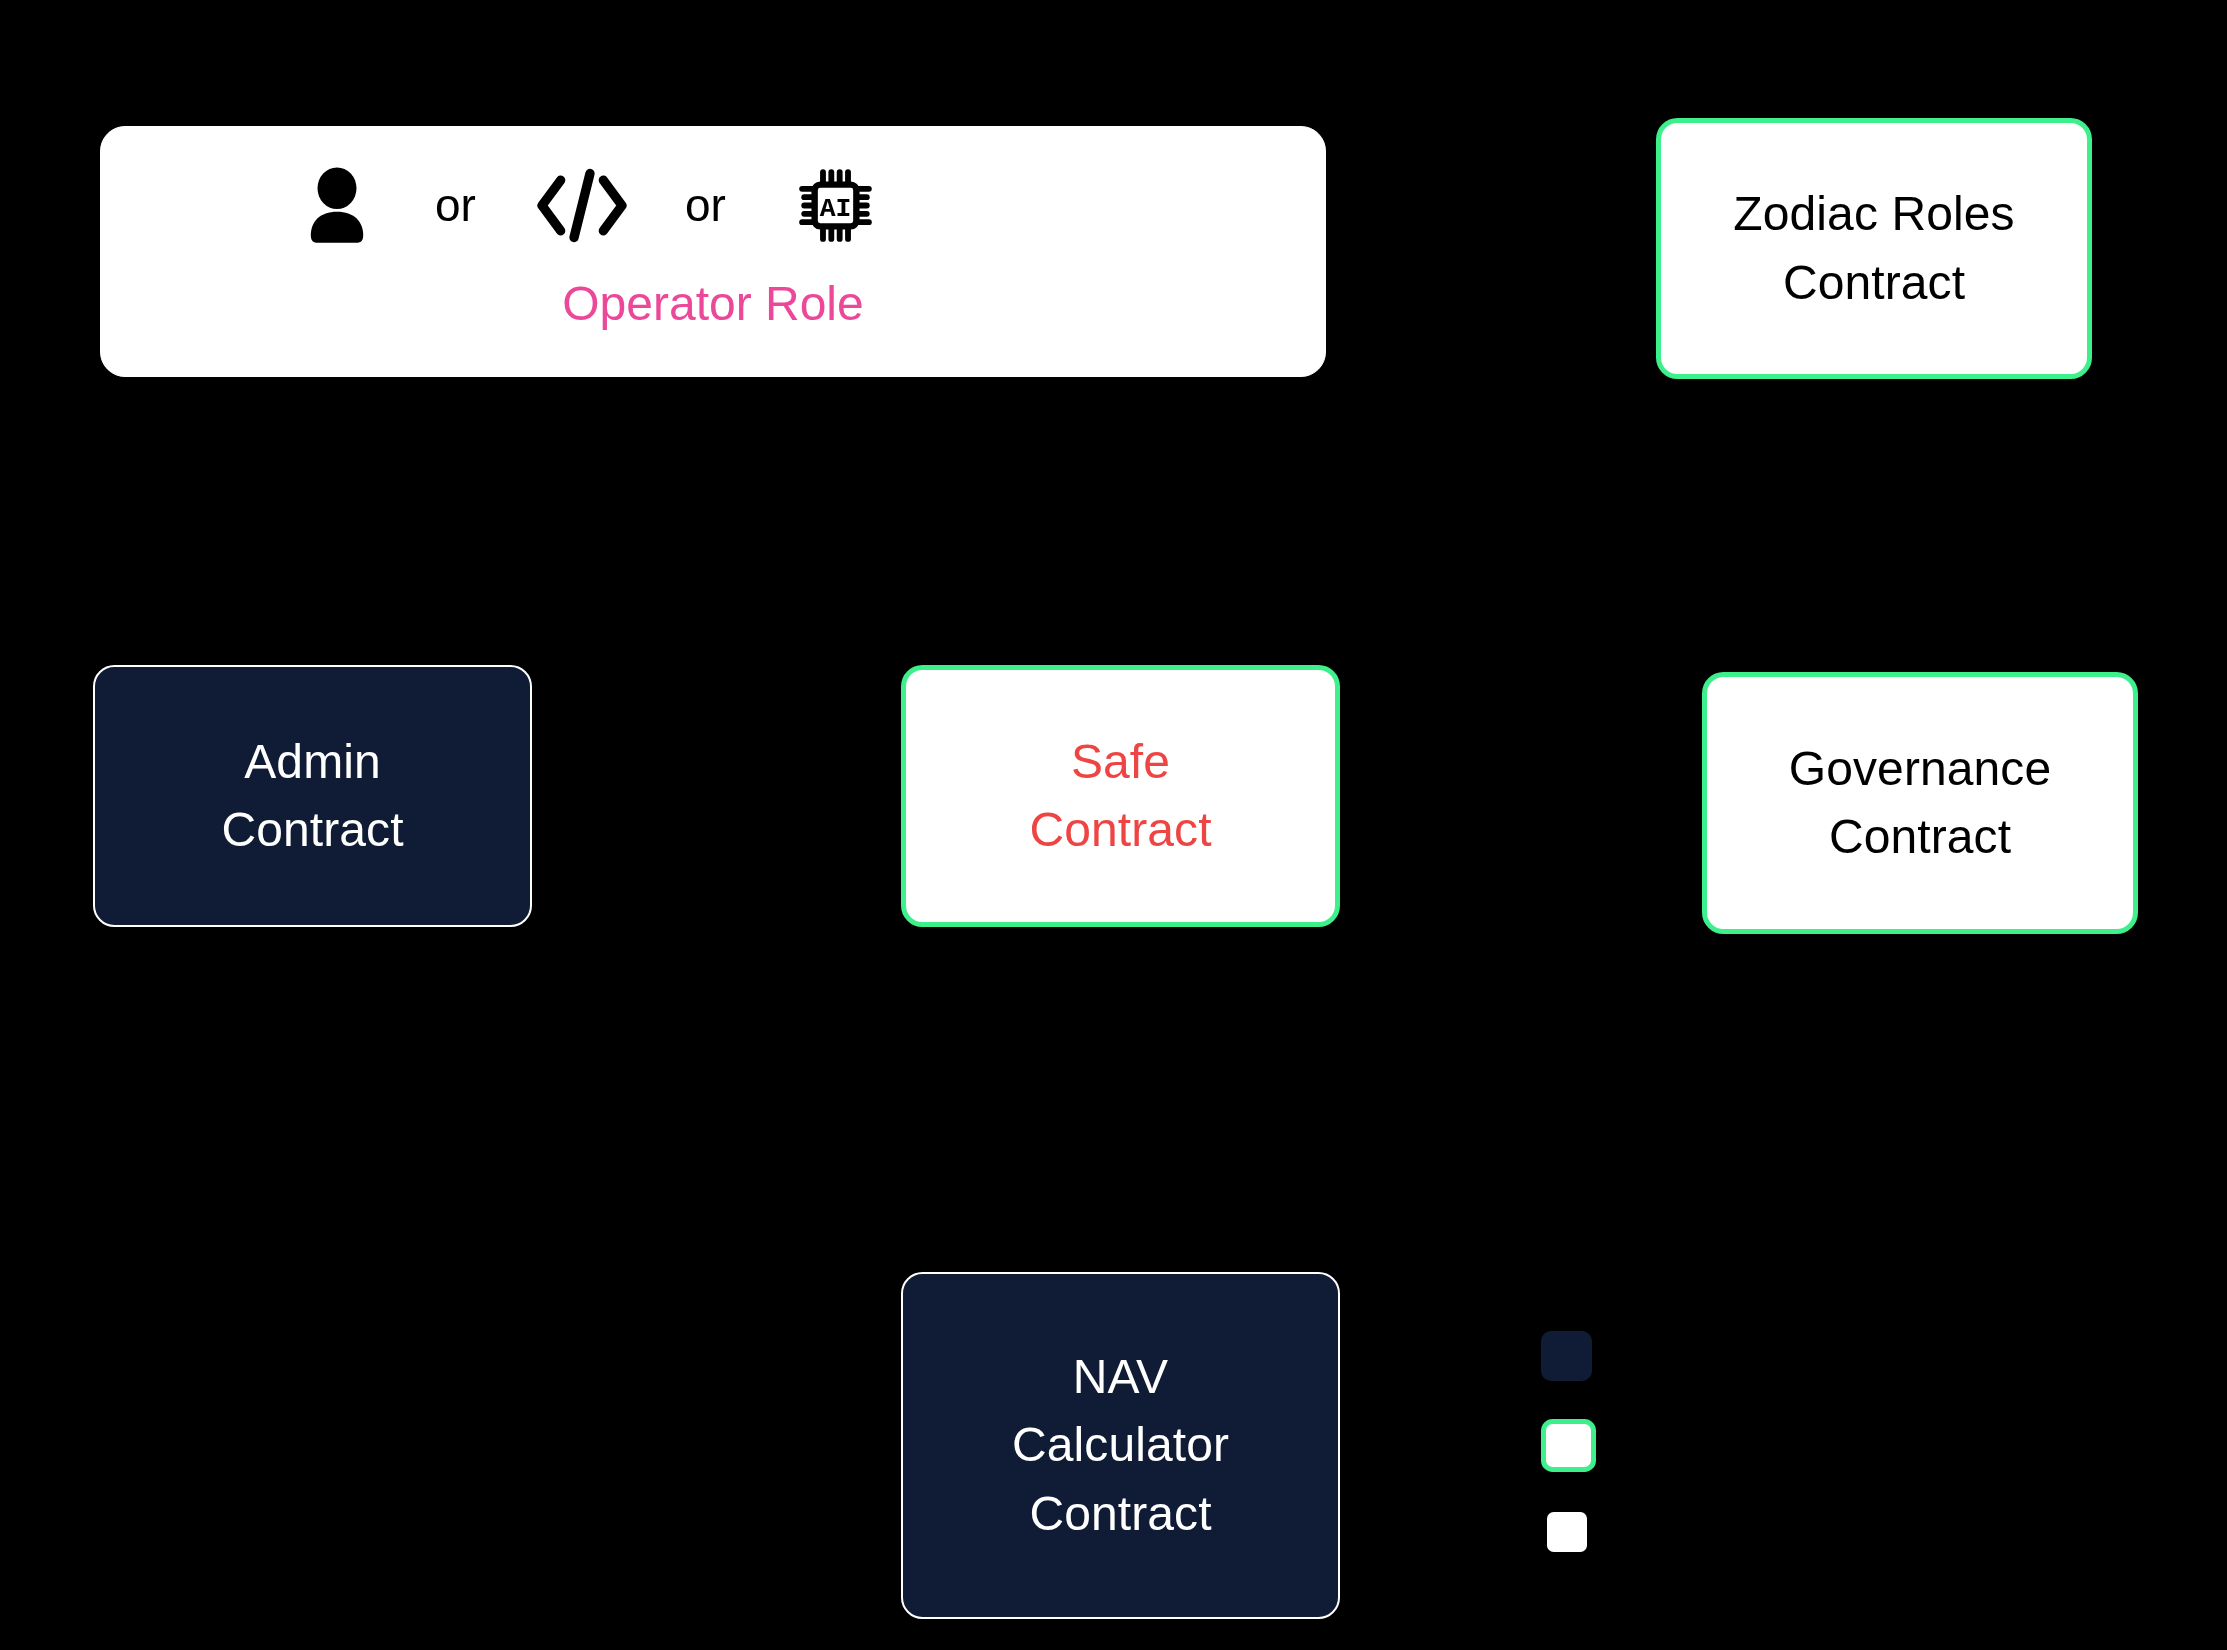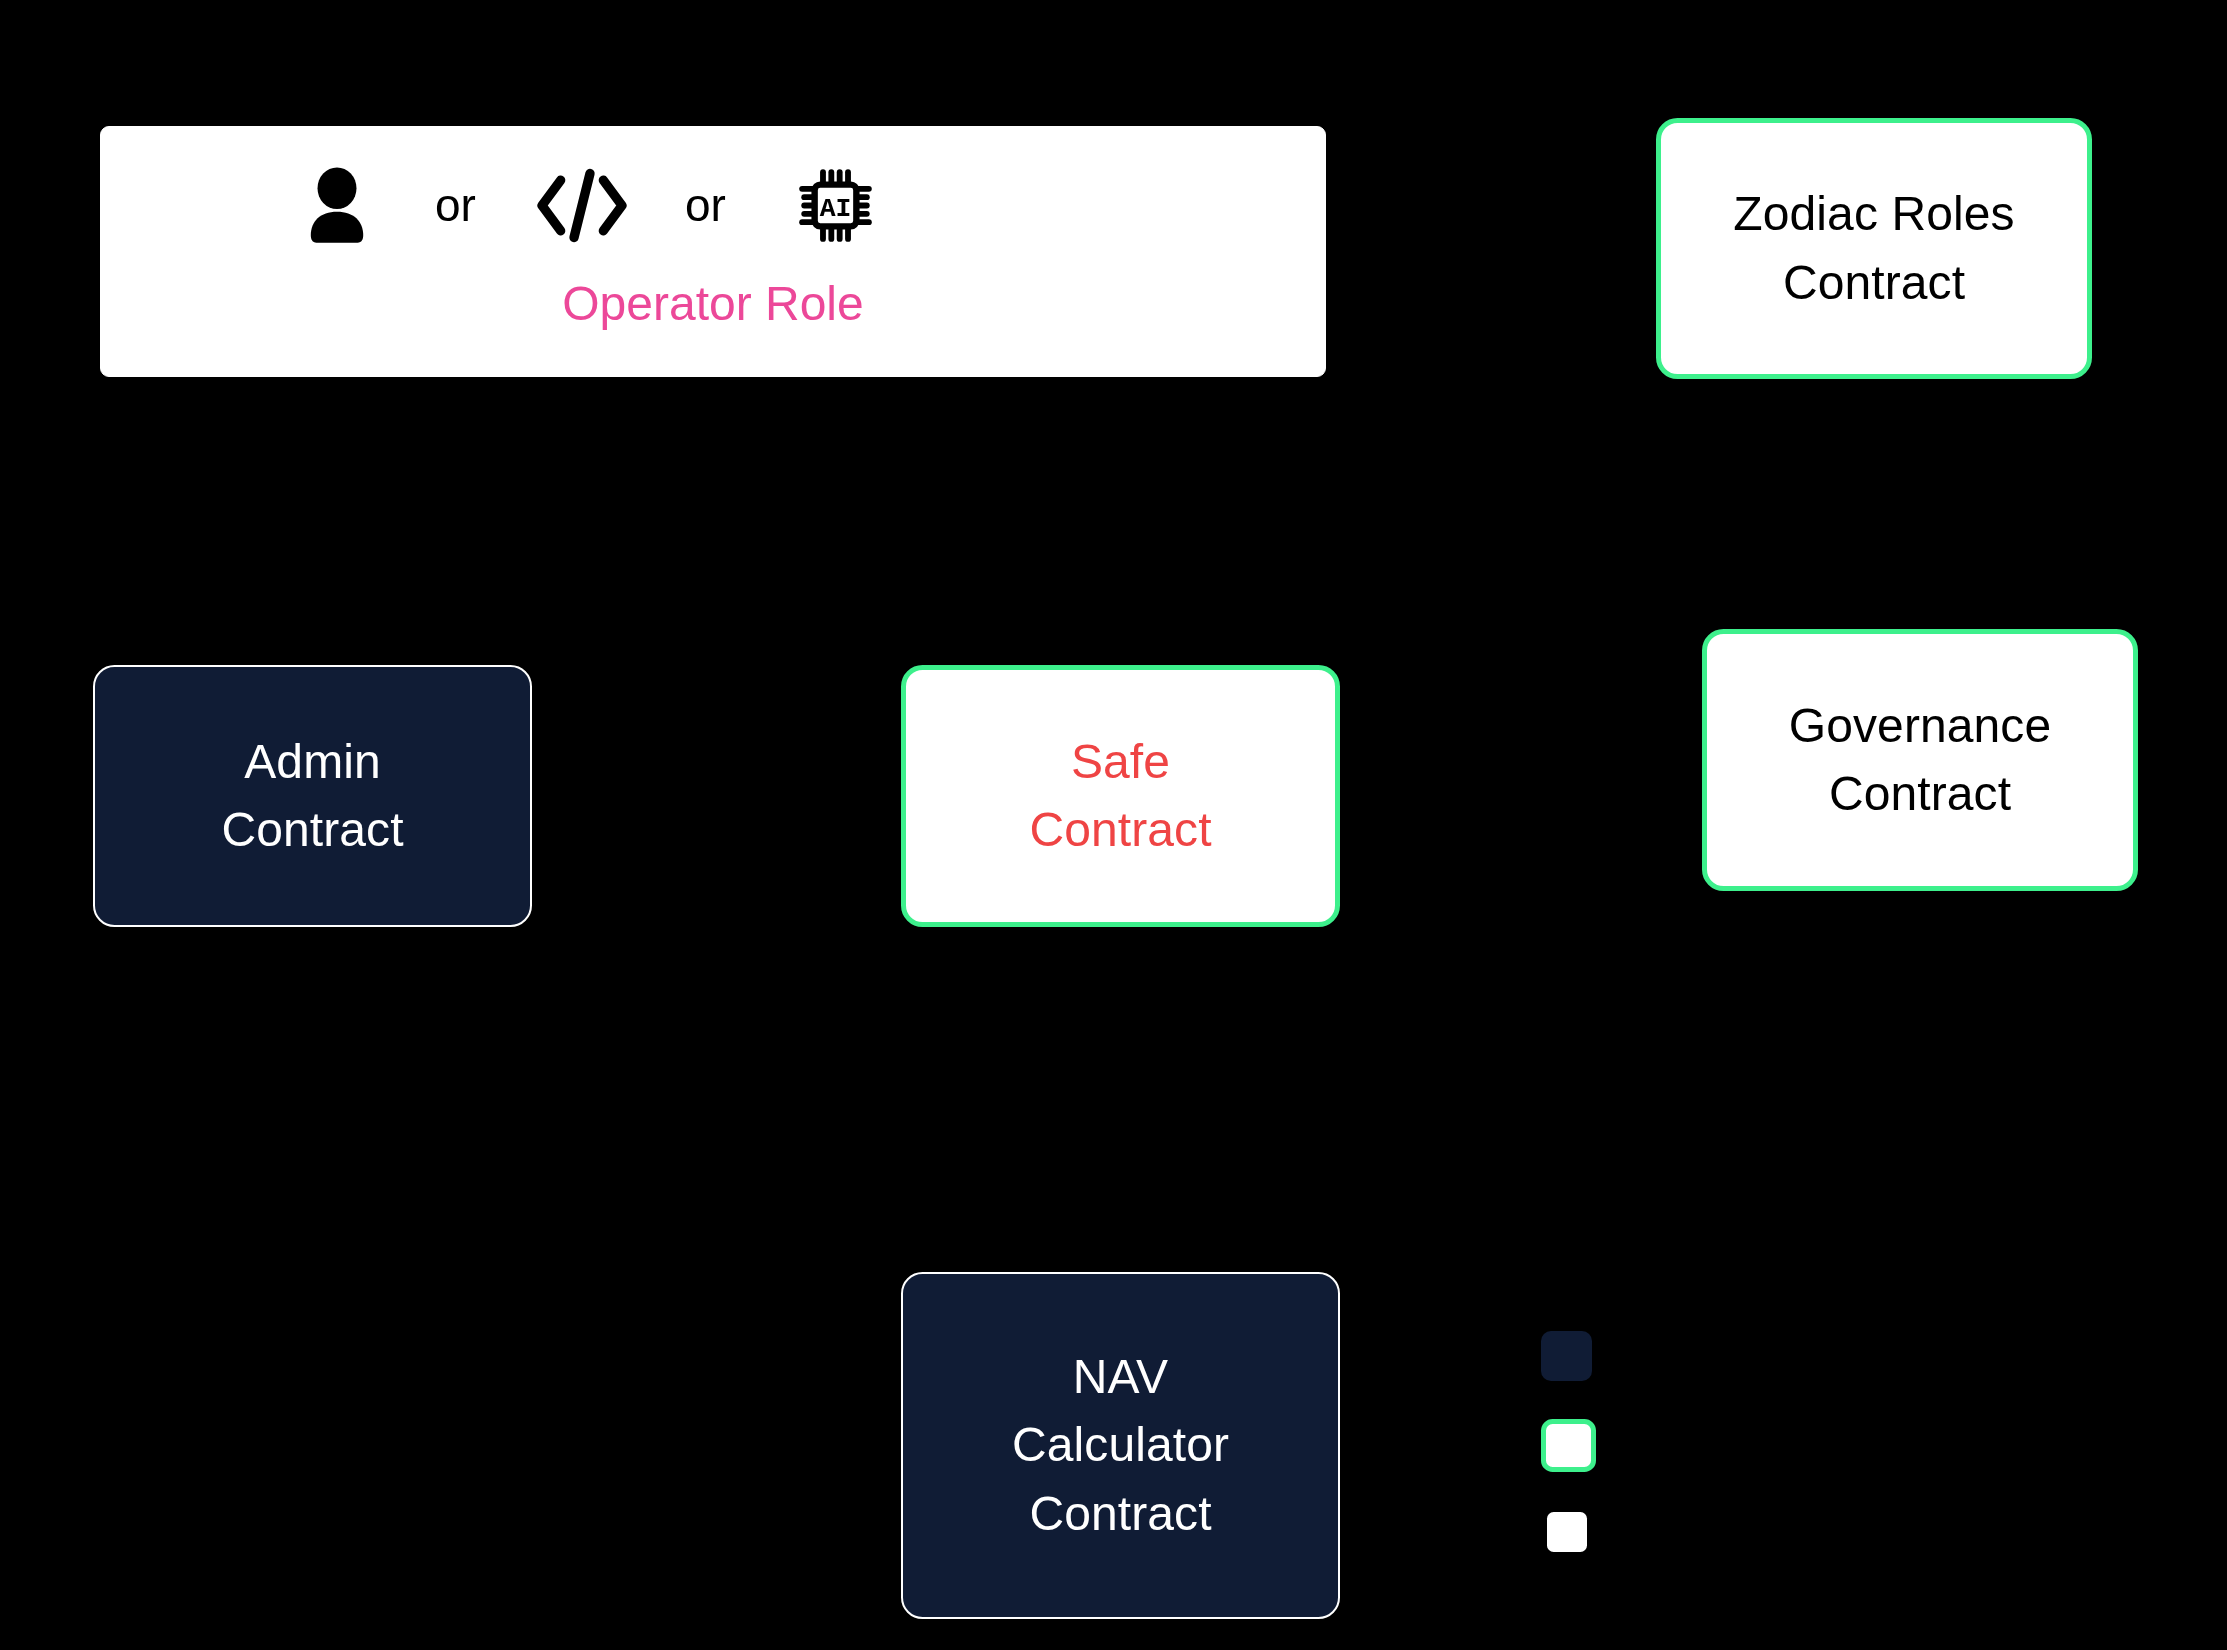--- a/index.html
+++ b/index.html
@@ -66,21 +66,20 @@
   .node-label.muted { color: #ef4444; }
 
   
   #operator-role-card {
     left: 100px;
     top: 126px;
     width: 1226px;
     height: 251px;
     justify-content: flex-start;
     padding-top: 25px;
-    border-radius: 9px;
   }
   .operator-row {
     display: flex;
     align-items: center;
     justify-content: flex-start;
     width: 100%;
     padding-left: 180px;
     box-sizing: border-box;
     height: 106px;
   }
@@ -109,21 +108,21 @@
   #node-zodiac-roles-modifier {
     left: 1656px; top: 118px; width: 436px; height: 261px;
   }
   #node-admin-contract {
     left: 93px; top: 665px; width: 439px; height: 262px;
   }
   #node-safe-contract {
     left: 901px; top: 665px; width: 439px; height: 262px;
   }
   #node-governance-contract {
-    left: 1702px; top: 629px; width: 436px; height: 262px;
+    left: 1702px; top: 672px; width: 436px; height: 262px;
   }
   #node-nav-calculator-contract {
     left: 901px; top: 1224px; width: 439px; height: 347px; margin-top: 48px;
   }
 
   
   #legend {
     position: absolute;
     left: 1541px;
     top: 1331px;

